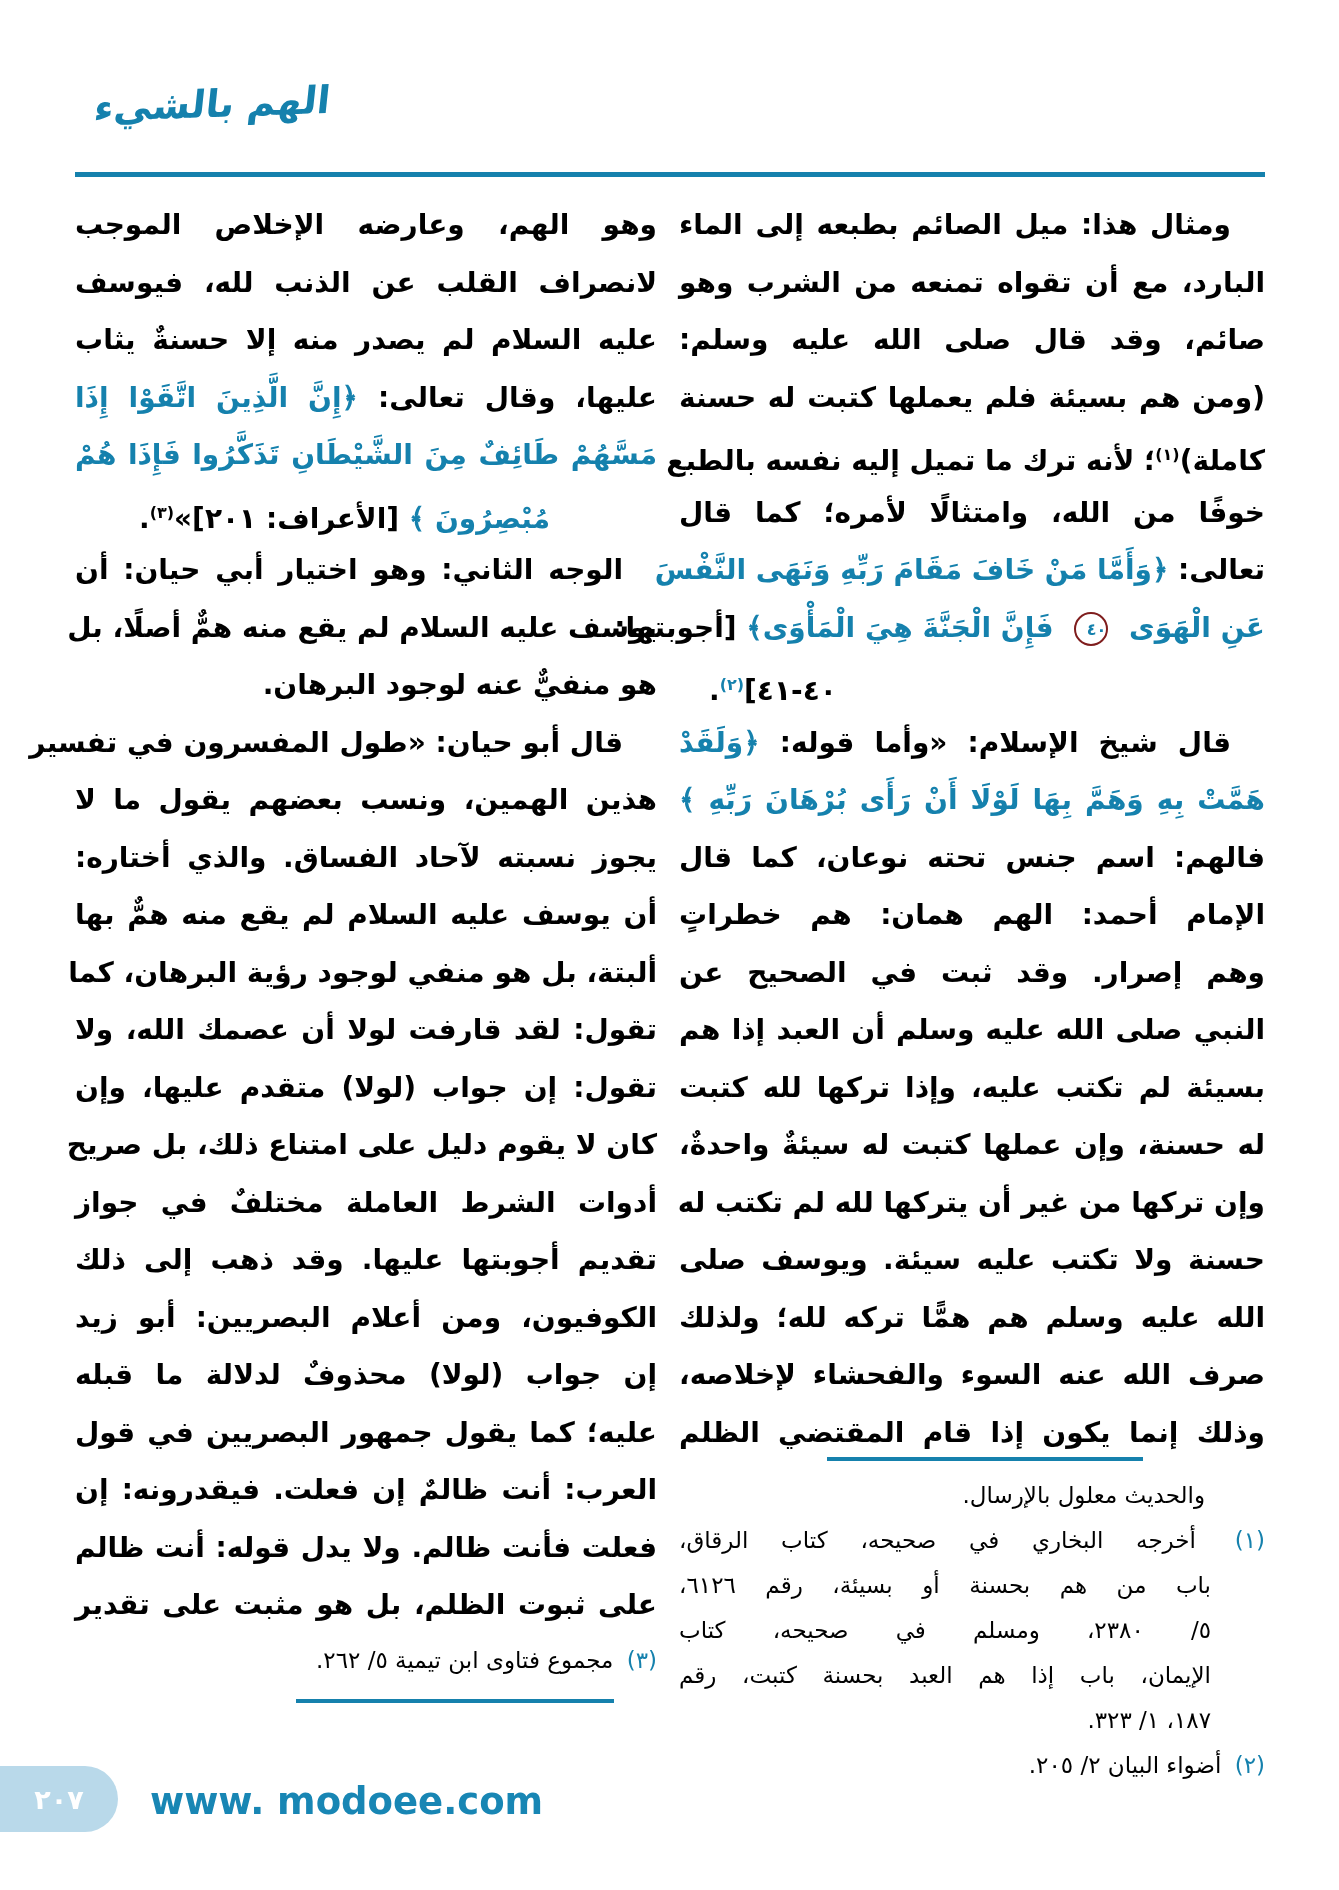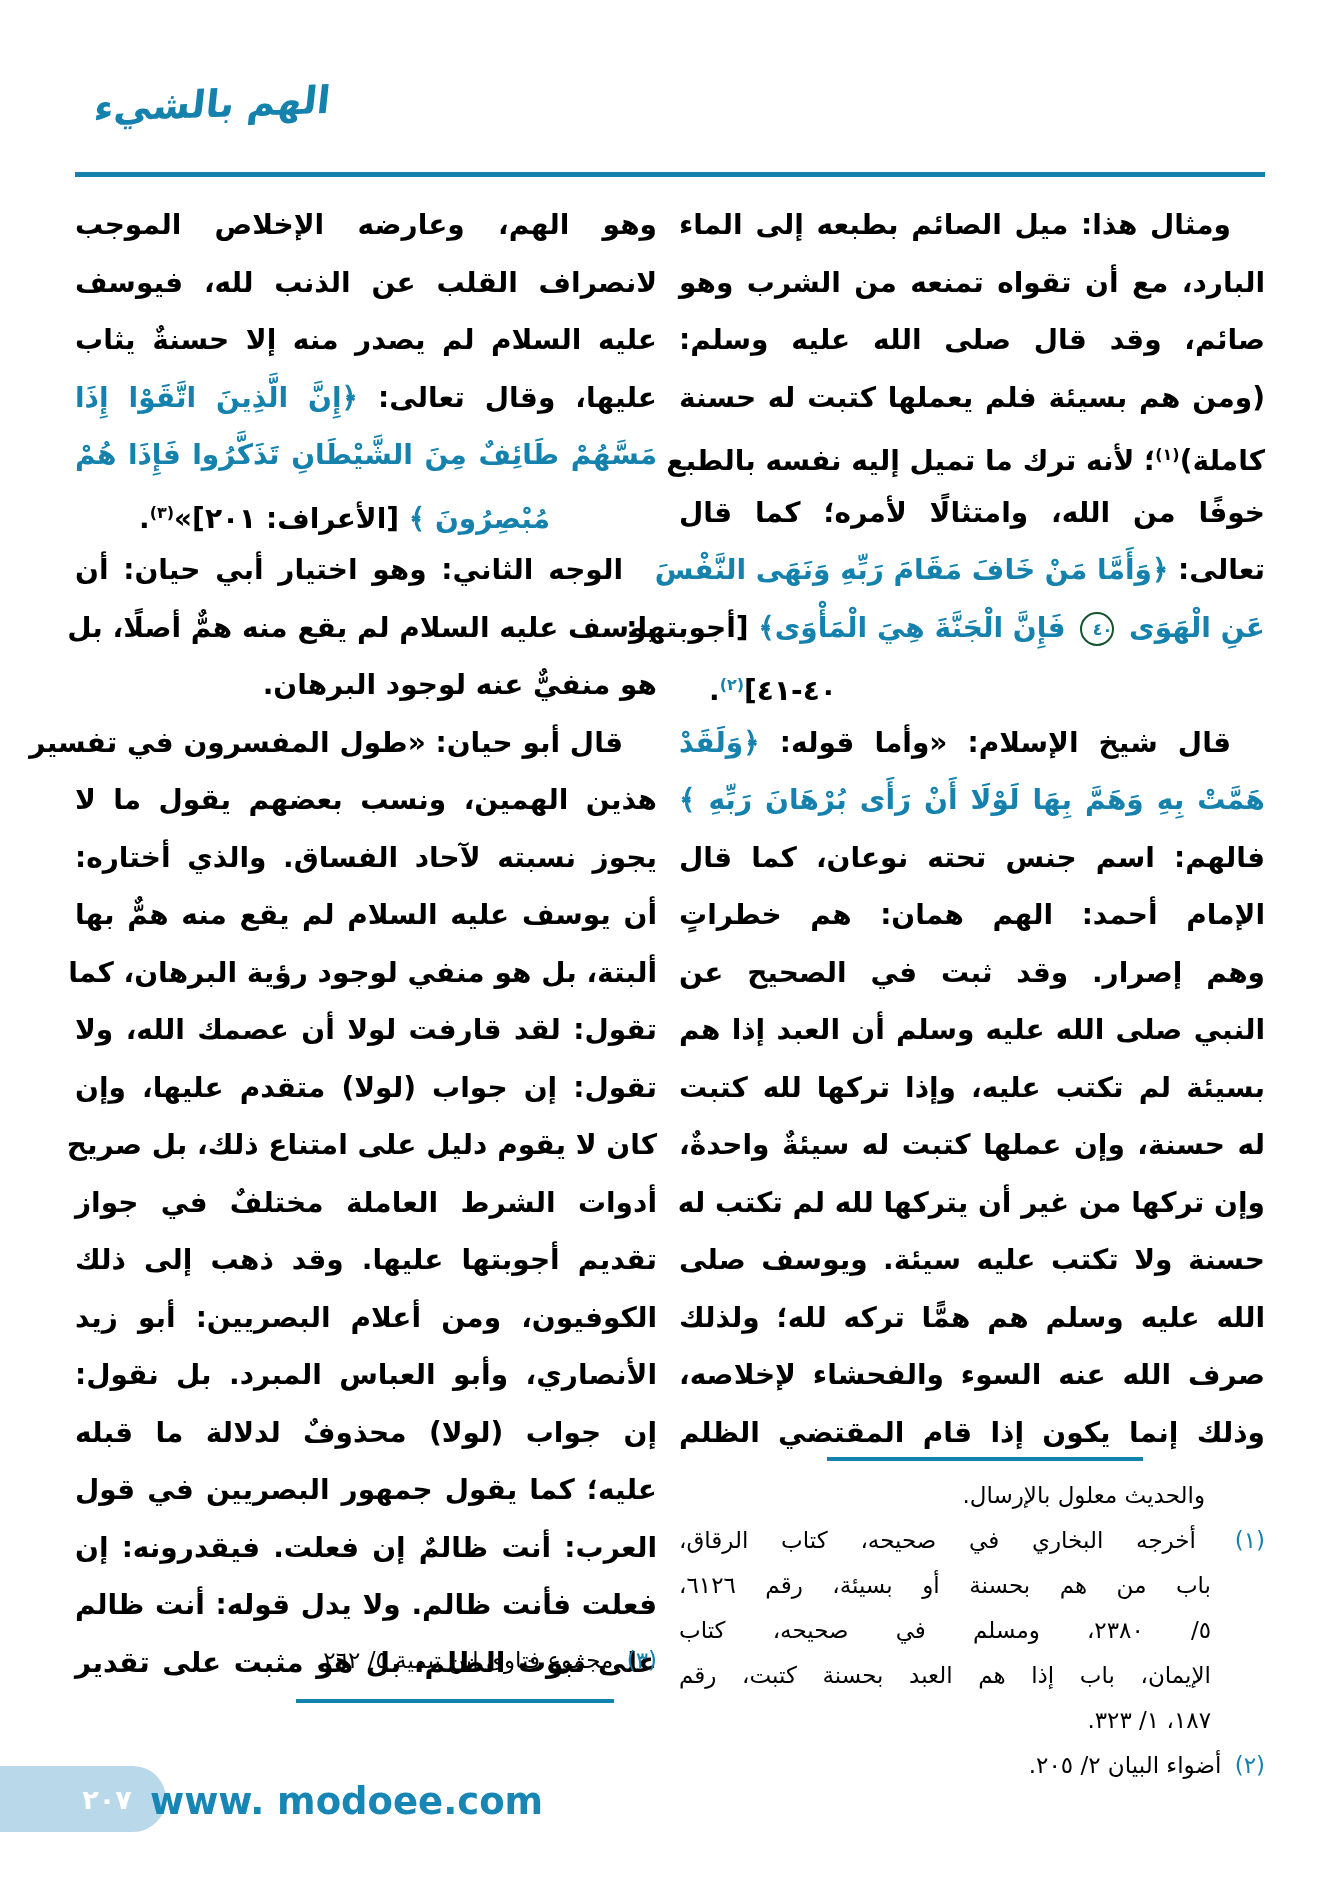--- a/index.html
+++ b/index.html
@@ -38,23 +38,23 @@
   .tail-right{text-align:right;text-align-last:right;}
   .pl0{padding-left:30px;}
   .pl1{padding-left:64px;}
   .sg-b{color:#000;}
   .sg-v{color:#1581ad;}
   .sg-r{font-size:16px;vertical-align:super;color:#000;}
   .sg-rt{font-size:16px;vertical-align:super;color:#1581ad;}
   .sg-m{color:#1581ad;padding-left:6px;}
   .sg-a{
     display:inline-block;width:34px;height:34px;line-height:32px;
-    border:2px solid #14532d;border-radius:50%;
+    border:2px solid #7f1d1d;border-radius:50%;
     color:#1581ad;font-size:16px;text-align:center;
-    vertical-align:middle;margin:0 5px;box-sizing:border-box;
+    vertical-align:middle;margin:0 11px;box-sizing:border-box;
     text-indent:0;
   }
   
   .fn-sep{position:absolute;height:4px;background:#1581ad;}
   .fn-sep-right{left:827px;top:1457px;width:316px;}
   .fn-sep-left{left:296px;top:1699px;width:318px;}
   .fnblock{position:absolute;direction:rtl;}
   .fn-right{left:679px;top:1473px;width:586px;}
   .fn-left{left:75px;top:1638px;width:582px;}
   .fnblock .line{
@@ -64,21 +64,20 @@
   .fn-cont{padding-right:60px;text-align:right;text-align-last:right;}
   .fn-tail{text-align:left;text-align-last:right;}
   .fn-single{text-align:right;text-align-last:right;}
   
   .page-badge{
     position:absolute;left:0;top:1766px;width:118px;height:66px;
     background:#b9d9ea;border-radius:0 33px 33px 0;
     color:#ffffff;font-size:27px;font-weight:bold;
     display:flex;align-items:center;justify-content:center;
     direction:rtl;
-    padding-left:48px;
   }
   .website{
     position:absolute;left:150px;top:1780px;
     font-size:37px;font-weight:bold;color:#1886b4;
     direction:ltr;
   }
 </style>
 </head>
 <body>
 
@@ -127,21 +126,20 @@
       <div class="line"><span class="sg-b">هذين الهمين، ونسب بعضهم يقول ما لا</span></div>
       <div class="line"><span class="sg-b">يجوز نسبته لآحاد الفساق. والذي أختاره:</span></div>
       <div class="line"><span class="sg-b">أن يوسف عليه السلام لم يقع منه همٌّ بها</span></div>
       <div class="line"><span class="sg-b">ألبتة، بل هو منفي لوجود رؤية البرهان، كما</span></div>
       <div class="line"><span class="sg-b">تقول: لقد قارفت لولا أن عصمك الله، ولا</span></div>
       <div class="line"><span class="sg-b">تقول: إن جواب (لولا) متقدم عليها، وإن</span></div>
       <div class="line"><span class="sg-b">كان لا يقوم دليل على امتناع ذلك، بل صريح</span></div>
       <div class="line"><span class="sg-b">أدوات الشرط العاملة مختلفٌ في جواز</span></div>
       <div class="line"><span class="sg-b">تقديم أجوبتها عليها. وقد ذهب إلى ذلك</span></div>
       <div class="line"><span class="sg-b">الكوفيون، ومن أعلام البصريين: أبو زيد</span></div>
-      <div class="line"><span class="sg-b">الأنصاري، وأبو العباس المبرد. بل نقول:</span></div>
       <div class="line"><span class="sg-b">إن جواب (لولا) محذوفٌ لدلالة ما قبله</span></div>
       <div class="line"><span class="sg-b">عليه؛ كما يقول جمهور البصريين في قول</span></div>
       <div class="line"><span class="sg-b">العرب: أنت ظالمٌ إن فعلت. فيقدرونه: إن</span></div>
       <div class="line"><span class="sg-b">فعلت فأنت ظالم. ولا يدل قوله: أنت ظالم</span></div>
       <div class="line"><span class="sg-b">على ثبوت الظلم، بل هو مثبت على تقدير</span></div>
     </div>
 
   <div class="fn-sep fn-sep-right"></div>
   <div class="fn-sep fn-sep-left"></div>
 

